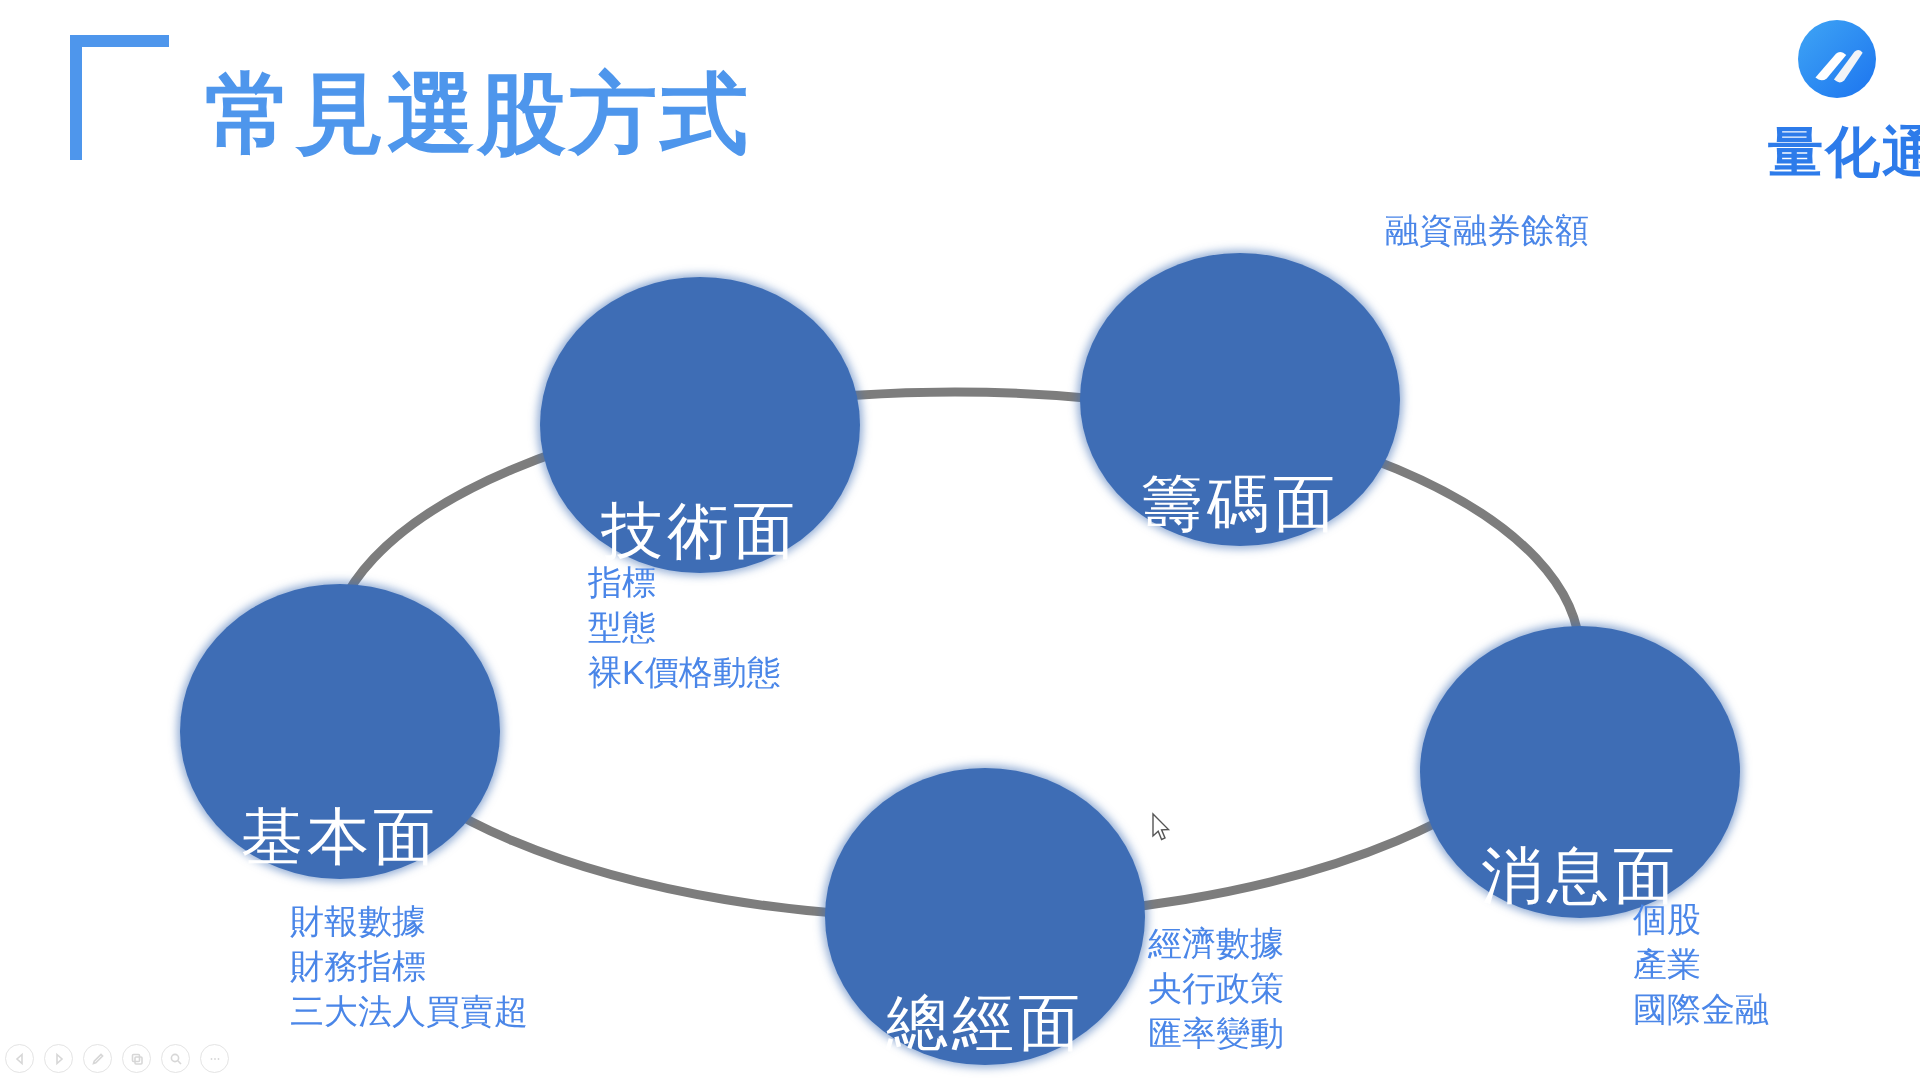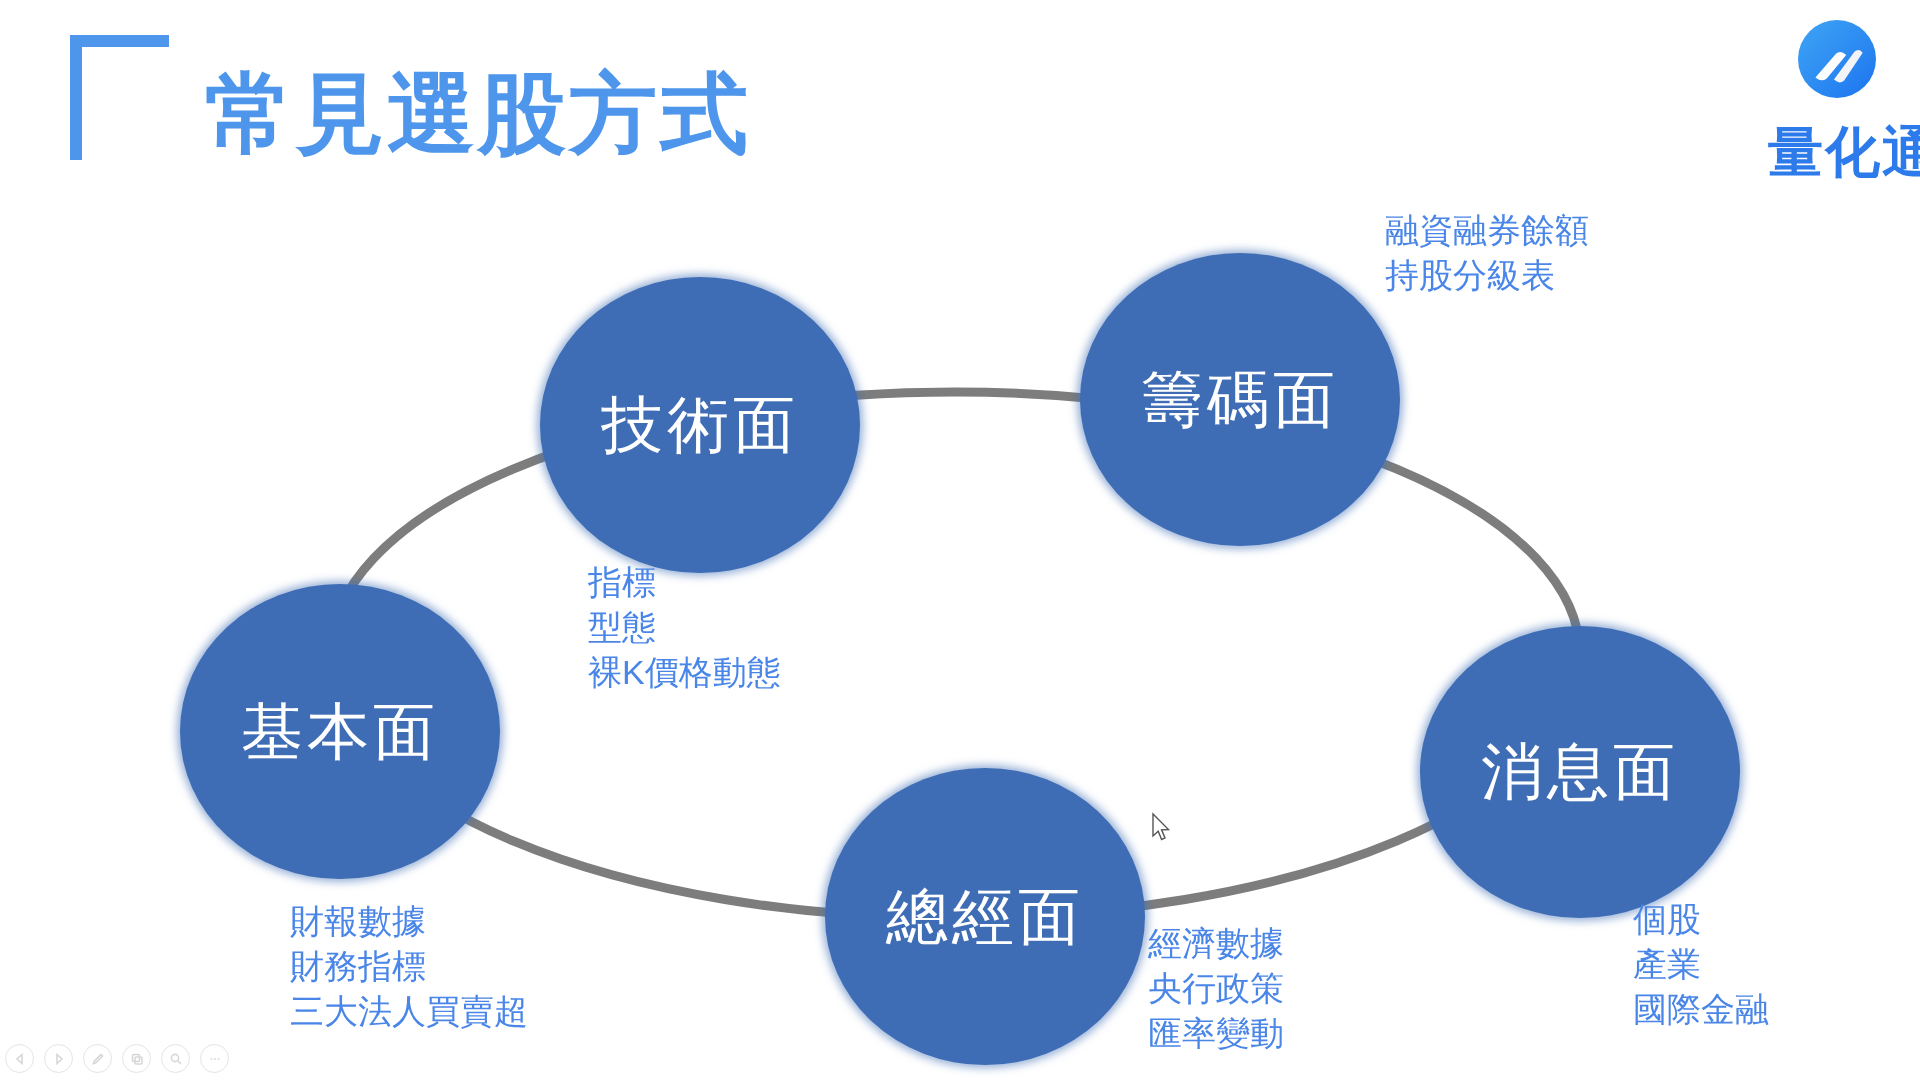--- a/index.html
+++ b/index.html
@@ -16,21 +16,21 @@
   .logo-circle { position:absolute; left:1798px; top:20px; width:78px; height:78px; border-radius:50%;
                  background:linear-gradient(135deg,#3FA5F5 0%,#1C74EF 100%);
                  display:flex; align-items:center; justify-content:center; }
   .logo-word { position:absolute; left:1768px; top:116px; width:152px; text-align:center;
                font-size:55px; font-weight:700; color:#2D7BEA; letter-spacing:2px; white-space:nowrap; }
 
   
   .connector-svg { position:absolute; left:0; top:0; width:1920px; height:1080px; }
   .node { position:absolute; border-radius:50%; background:#3E6DB5;
           box-shadow:0 0 9px 3px rgba(62,109,181,0.55);
-          display:flex; align-items:center; justify-content:center; }
+          display:flex; align-items:flex-end; justify-content:center; }
   .node-label { color:#ffffff; font-size:62px; font-weight:400; letter-spacing:4px; white-space:nowrap; }
 
   .node-technical   { left:540px;  top:277px; width:320px; height:296px; }
   .node-chips       { left:1080px; top:253px; width:320px; height:293px; }
   .node-fundamental { left:180px;  top:584px; width:320px; height:295px; }
   .node-news        { left:1420px; top:626px; width:320px; height:292px; }
   .node-macro       { left:825px;  top:768px; width:320px; height:297px; }
 
   .notes { position:absolute; font-size:34px; font-weight:400; color:#4A86E8; line-height:45px; white-space:nowrap; }
   .notes-technical   { left:588px;  top:560px; }
@@ -83,21 +83,20 @@
   <span class="node-label">總經面</span>
 </div>
 
 <div class="notes notes-technical">
   <div>指標</div>
   <div>型態</div>
   <div>裸K價格動態</div>
 </div>
 <div class="notes notes-chips">
   <div>融資融券餘額</div>
-  <div>持股分級表</div>
 </div>
 <div class="notes notes-fundamental">
   <div>財報數據</div>
   <div>財務指標</div>
   <div>三大法人買賣超</div>
 </div>
 <div class="notes notes-news">
   <div>個股</div>
   <div>產業</div>
   <div>國際金融</div>

